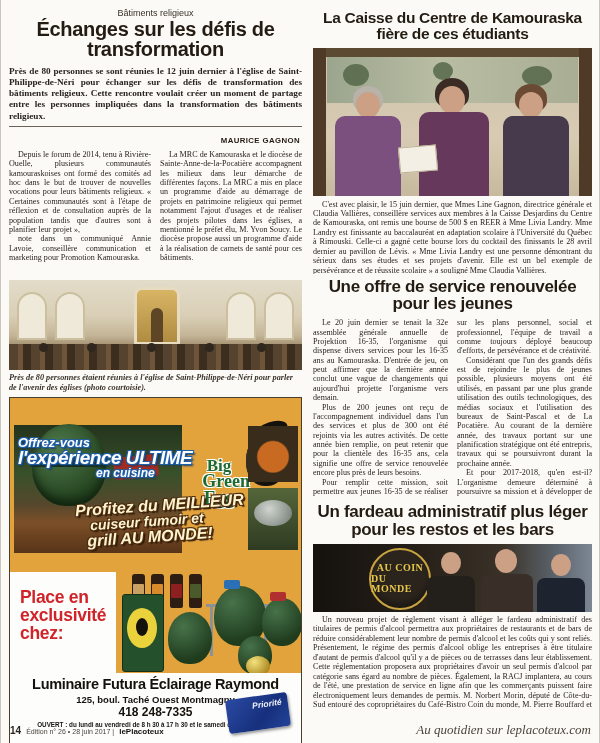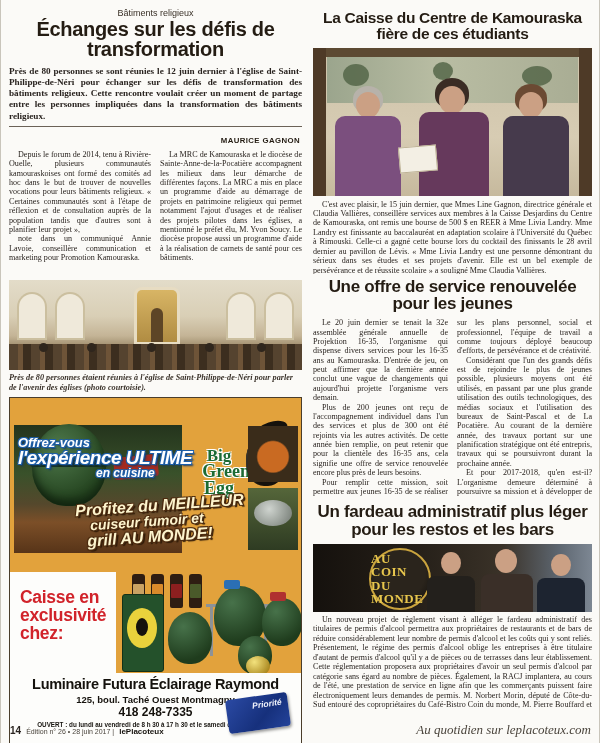--- a/index.html
+++ b/index.html
@@ -51,38 +51,38 @@
   .person{position:absolute;border-radius:10px 10px 0 0;}
   .head{position:absolute;border-radius:50%;background:#cba084;}
   .hair{position:absolute;border-radius:50% 50% 40% 40%;}
   .cert{position:absolute;left:86px;top:98px;width:36px;height:24px;background:#f3efe4;border:1px solid #b9ad8f;transform:rotate(-5deg);}
 
   
   .ph-fardeau{height:68px;background:linear-gradient(90deg,#15110d 0%,#262019 38%,#3a3228 68%,#5d6670 88%,#7d8793 100%);margin-bottom:3px;}
   .badge{position:absolute;left:56px;top:4px;width:58px;height:58px;border-radius:50%;
     background:radial-gradient(circle at 50% 40%,#2a241c 55%,#0d0b08 100%);border:2px solid #caa43e;
     display:flex;flex-direction:column;align-items:center;justify-content:center;gap:1px;}
-  .badge span{font-family:"Liberation Serif",serif;font-weight:bold;font-size:13px;color:#e7c64d;letter-spacing:.5px;line-height:1;}
+  .badge span{font-family:"Liberation Serif",serif;font-weight:bold;font-size:10px;color:#e7c64d;letter-spacing:.5px;line-height:1;}
   .suit{position:absolute;bottom:0;border-radius:8px 8px 0 0;}
 
   
   .ad{position:relative;height:347px;margin-top:2px;border:1px solid #4a3d2b;background:#e2a23c;overflow:hidden;box-sizing:border-box;}
   .ad-photo-left{position:absolute;left:4px;top:27px;width:168px;height:128px;
     background:linear-gradient(180deg,#24341d 0%,#39512a 38%,#55482c 62%,#7c4f28 76%,#573418 100%);}
   .ad-egg-big{position:absolute;left:22px;top:26px;width:74px;height:82px;border-radius:50% 50% 46% 46%;
     background:radial-gradient(circle at 35% 30%,#4f7a4c,#24431f 70%);box-shadow:inset 0 -6px 8px #122410;}
   .ad-egg-band{position:absolute;left:20px;top:62px;width:78px;height:7px;background:#18301a;border-radius:4px;}
   .ad-red{position:absolute;left:104px;top:58px;width:44px;height:22px;background:#a42b20;border-radius:3px;transform:rotate(-6deg);}
   .offer{position:absolute;left:8px;top:3px;font-family:"Liberation Sans",sans-serif;font-weight:bold;font-style:italic;
     color:#fff;line-height:.98;
     text-shadow:1px 1px 0 #1d5ea8,-1px 1px 0 #1d5ea8,1px -1px 0 #1d5ea8,-1px -1px 0 #1d5ea8,2px 2px 2px #123a6b;}
   .offer .o1{font-size:13px;margin-top:36px;}
   .offer .o2{font-size:19px;letter-spacing:-.5px;}
   .offer .o3{font-size:12px;margin-left:78px;}
-  .bge-logo{position:absolute;left:178px;top:50px;width:62px;text-align:center;
+  .bge-logo{position:absolute;left:178px;top:60px;width:62px;text-align:center;
     font-family:"Liberation Serif",serif;font-weight:bold;color:#1d6b33;line-height:.92;
     text-shadow:1px 1px 0 #fff,-1px 1px 0 #fff,1px -1px 0 #fff,-1px -1px 0 #fff;}
   .bge-logo .b1{font-size:17px;}.bge-logo .b2{font-size:18px;text-align:right;}.bge-logo .b3{font-size:18px;}
   .mascot{position:absolute;left:236px;top:36px;width:40px;height:52px;border-radius:50% 50% 45% 45%;
     background:#15120d;box-shadow:inset 3px 4px 4px #3a352b;}
   .mascot-lid{position:absolute;left:244px;top:24px;width:34px;height:16px;border-radius:50%;background:#15120d;transform:rotate(-18deg);}
   .mascot-meat{position:absolute;left:244px;top:48px;width:22px;height:15px;border-radius:50%;background:#e9e2d2;}
   .ad-photo-r1{position:absolute;right:3px;top:28px;width:50px;height:56px;background:radial-gradient(circle at 50% 55%,#c96a22 0 38%,#3a2c1a 42%);}
   .ad-photo-r2{position:absolute;right:3px;top:90px;width:50px;height:62px;background:linear-gradient(180deg,#55663a,#2e3b22);}
   .lid{position:absolute;right:9px;top:102px;width:38px;height:26px;border-radius:50%;background:radial-gradient(circle at 40% 35%,#cfd4cf,#6f766f);}
@@ -183,21 +183,21 @@
           <div class="p2">cuiseur fumoir et</div>
           <div class="p3">grill AU MONDE!</div>
         </div>
         <div class="bottles">
           <div class="bottle" style="--lbl:#c9a263"></div>
           <div class="bottle" style="--lbl:#d98a2b"></div>
           <div class="bottle" style="--lbl:#8c1f1f"></div>
           <div class="bottle" style="--lbl:#4a5a2a"></div>
         </div>
         <div class="white-panel">
-          <div class="vendu">Caisse en exclusivité chez:</div>
+          <div class="vendu">Place en exclusivité chez:</div>
         </div>
         <div class="bag"></div>
         <div class="bag-oval"></div>
         <div class="bag-egg"></div>
         <div class="stand" style="left:196px;top:206px;width:66px;height:3px;"></div>
         <div class="stand" style="left:200px;top:206px;width:3px;height:52px;"></div>
         <div class="stand" style="left:254px;top:206px;width:3px;height:52px;"></div>
         <div class="egg" style="left:158px;top:214px;width:44px;height:52px;"></div>
         <div class="egg" style="left:204px;top:188px;width:52px;height:60px;"></div>
         <div class="egg" style="left:252px;top:200px;width:40px;height:48px;"></div>

